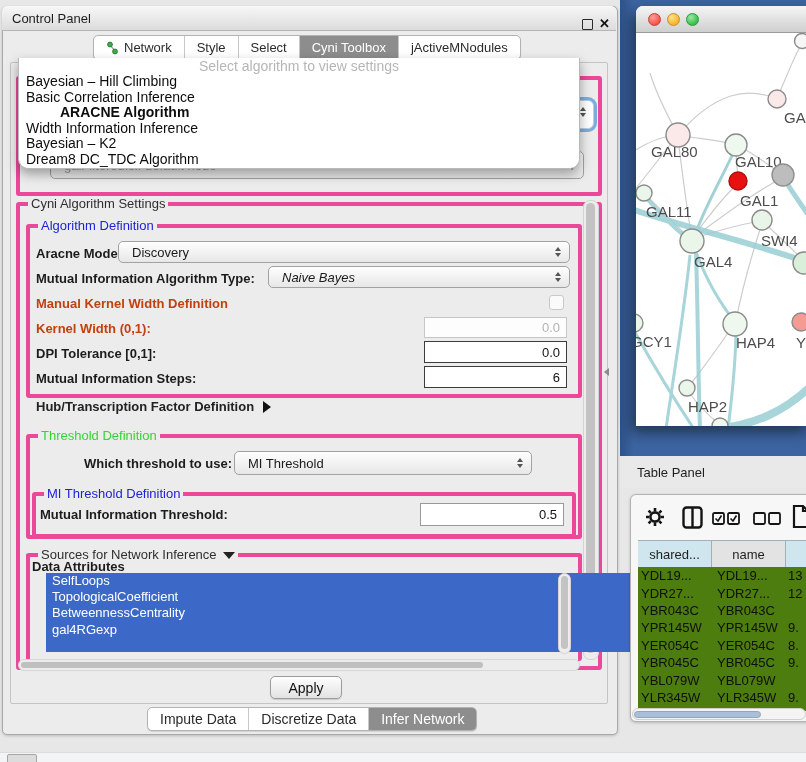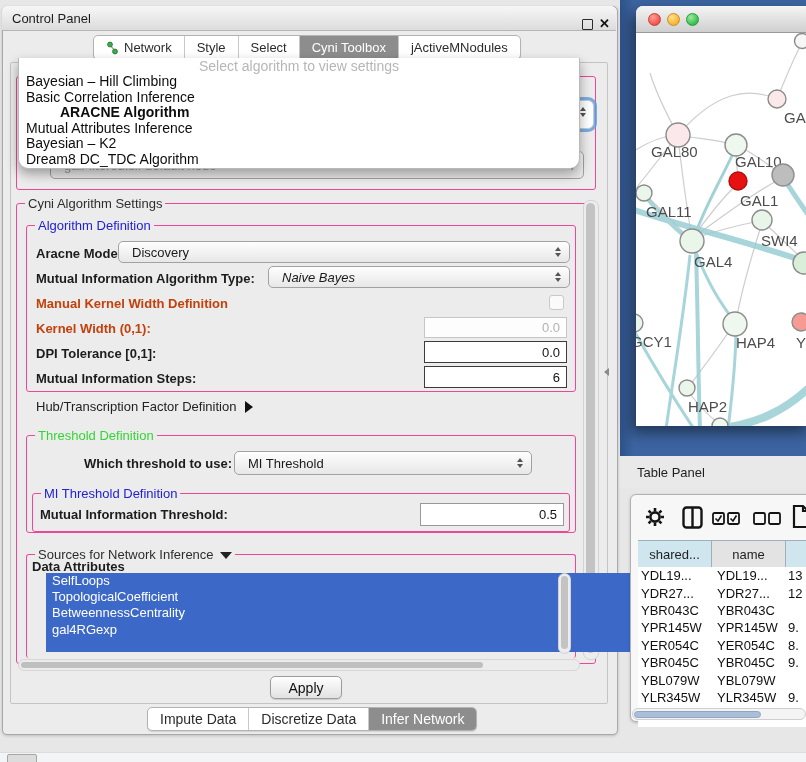--- a/index.html
+++ b/index.html
@@ -18,28 +18,28 @@
   .seg{position:absolute;display:flex;background:#fff;border:1px solid #b3b3b3;border-radius:5px;
        overflow:hidden;font-size:13px;color:#2b2b2b;box-shadow:0 1px 1px rgba(0,0,0,.12);}
   .seg .tab{padding:3px 12px;display:flex;align-items:center;gap:5px;border-left:1px solid #c8c8c8;white-space:nowrap;}
   .seg .tab:first-child{border-left:none;}
   .seg .tab.sel{background:#8d8d8d;color:#fff;}
   .net-ico svg{display:block;}
   
   .content{position:absolute;left:10px;top:62px;width:596px;height:640px;background:#ececec;
            border:1px solid #c4c4c4;border-radius:2px;}
   
-  fieldset.grp{position:absolute;border:1px solid #ec4899;border-radius:3px;margin:0;padding:0;background:transparent;}
+  fieldset.grp{position:absolute;border:4px solid #ec4899;border-radius:3px;margin:0;padding:0;background:transparent;}
   fieldset.grp legend{font-size:13px;margin-left:8px;padding:0 3px;white-space:nowrap;}
   .lg-dark{color:#2e2e2e;} .lg-blue{color:#2121d6;} .lg-green{color:#35d435;}
   .open-bottom{border-bottom:none!important;}
   
   .lbl{position:absolute;font-size:13px;color:#1c1c1c;font-weight:bold;white-space:nowrap;}
   .lbl.dim{color:#c2410c;}
-  .lbl.plain{font-weight:normal;color:#222;}
+  .lbl.plain{font-weight:bold;color:#222;}
   .combo{position:absolute;border:1px solid #a2a2a2;border-radius:5px;
          background:linear-gradient(#fefefe,#e7e7e7);font-size:13px;color:#1a1a1a;
          display:flex;align-items:center;padding-left:13px;box-sizing:border-box;}
   .combo .arrows{position:absolute;right:8px;top:50%;transform:translateY(-50%);
                  display:flex;flex-direction:column;gap:2px;}
   .tri-u{width:0;height:0;border-left:3.5px solid transparent;border-right:3.5px solid transparent;border-bottom:4.5px solid #555;}
   .tri-d{width:0;height:0;border-left:3.5px solid transparent;border-right:3.5px solid transparent;border-top:4.5px solid #555;}
   .field{position:absolute;background:#fff;font-size:13px;color:#111;display:flex;align-items:center;
          justify-content:flex-end;padding-right:6px;box-sizing:border-box;}
   .field.strong{border:1.5px solid #3c3c3c;}
@@ -86,21 +86,21 @@
   .canvas{position:absolute;left:0;top:27px;width:176px;height:393px;background:#fff;overflow:hidden;}
   
   .tp-bar{position:absolute;left:620px;top:456px;width:186px;height:32px;background:#e9e9e9;}
   .tp-title{position:absolute;left:17px;top:9px;font-size:13px;color:#1f1f1f;}
   .tp-win{position:absolute;left:630px;top:494px;width:190px;height:226px;background:#f7f7f7;
           border:1px solid #b2b2b2;border-radius:6px;box-shadow:0 1px 3px rgba(0,0,0,.2);}
   .thead{position:absolute;left:638px;top:540px;display:flex;height:26px;font-size:13px;color:#1f1f1f;
          border-top:1px solid #9fb0b6;border-bottom:1px solid #9fb0b6;}
   .th{display:flex;align-items:center;justify-content:center;border-right:1px solid #9fb0b6;box-sizing:border-box;}
   .th.blue{background:#cfe6ef;} .th.gray{background:#e3e3e3;text-align:center;}
-  .trows{position:absolute;left:638px;top:567px;width:168px;height:160px;background:#ffffff;overflow:hidden;font-size:13px;color:#0f0f0f;}
+  .trows{position:absolute;left:638px;top:567px;width:168px;height:144px;background:#4d7c0f;overflow:hidden;font-size:13px;color:#0f0f0f;}
   .trow{display:flex;height:17.4px;align-items:center;}
   .trow .c1{width:74px;padding-left:3px;box-sizing:border-box;white-space:nowrap;overflow:hidden;}
   .trow .c2{width:74px;padding-left:5px;box-sizing:border-box;white-space:nowrap;overflow:hidden;}
   .trow .c3{flex:1;padding-left:2px;white-space:nowrap;overflow:hidden;}
   .tb-ico{position:absolute;}
   svg text{font-family:"Liberation Sans",sans-serif;}
   .footer{position:absolute;left:0;top:752px;width:806px;height:10px;background:#f2f4f6;border-top:1px solid #dcdcdc;}
   .mini-box{position:absolute;left:7px;top:754px;width:28px;height:12px;background:#dcdcdc;border:1px solid #a5a5a5;border-radius:2px;}
   .splitter-arrow{position:absolute;left:604px;top:368px;width:0;height:0;
       border-top:4px solid transparent;border-bottom:4px solid transparent;border-right:5px solid #8a8a8a;}
@@ -158,21 +158,21 @@
         <span class="tri-d"></span>
       </span>
   </div>
 
   <div class="overlay">
     <div class="ph">Select algorithm to view settings</div>
     <div id="algo-list">
         <div class="algo-item">Bayesian – Hill Climbing</div>
         <div class="algo-item">Basic Correlation Inference</div>
         <div class="algo-item sel">ARACNE Algorithm</div>
-        <div class="algo-item">Mutual Attributes Inference</div>
+        <div class="algo-item">Width Information Inference</div>
         <div class="algo-item">Bayesian – K2</div>
         <div class="algo-item">Dream8 DC_TDC Algorithm</div>
       </div>
   </div>
 
   <fieldset class="grp" style="left:16px;top:196px;width:578px;height:466px;">
     <legend class="lg-dark">Cyni Algorithm Settings</legend>
   </fieldset>
   <div class="sbv" style="left:583px;top:200px;width:14px;height:458px;">
     <div class="thumb" style="height:450px;"></div>

